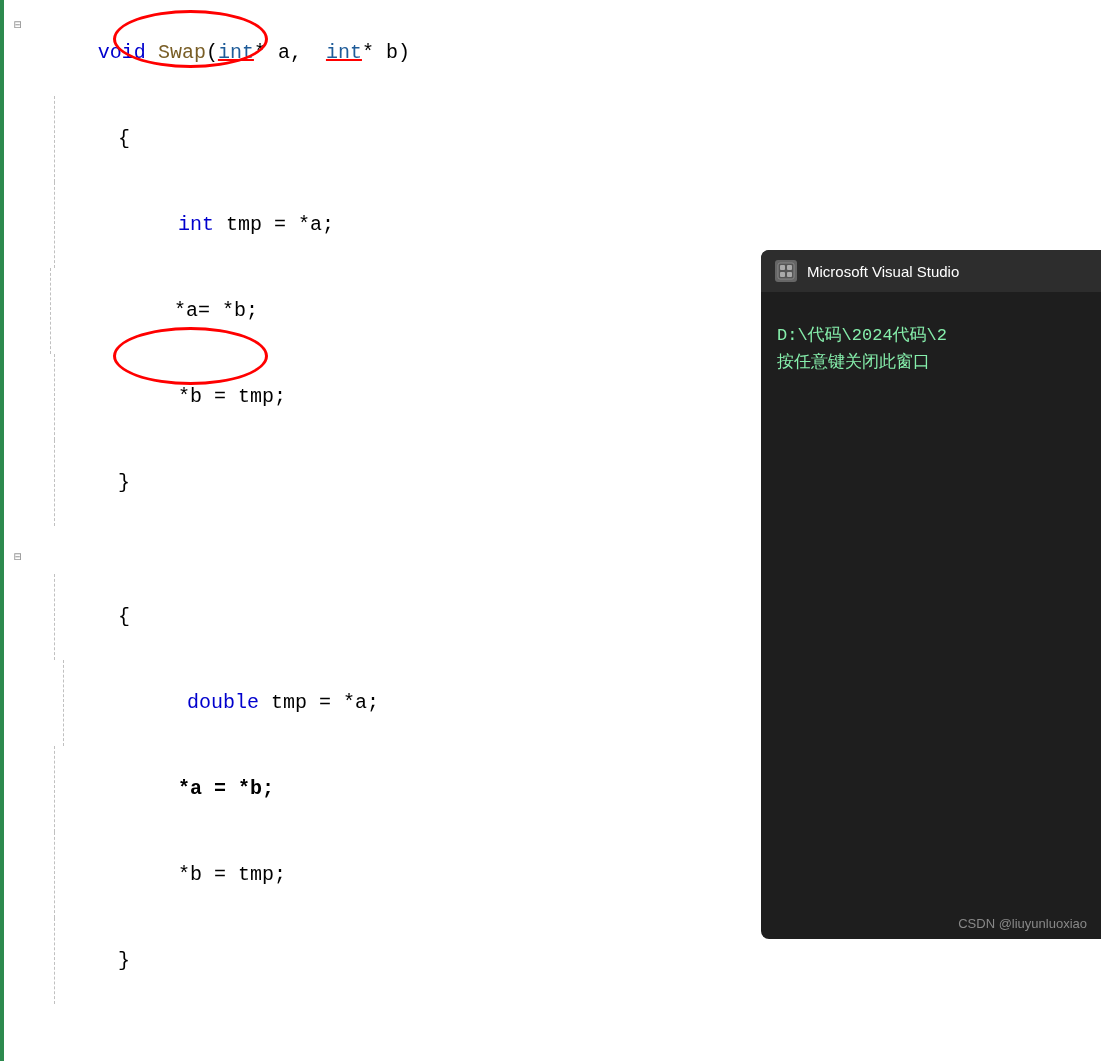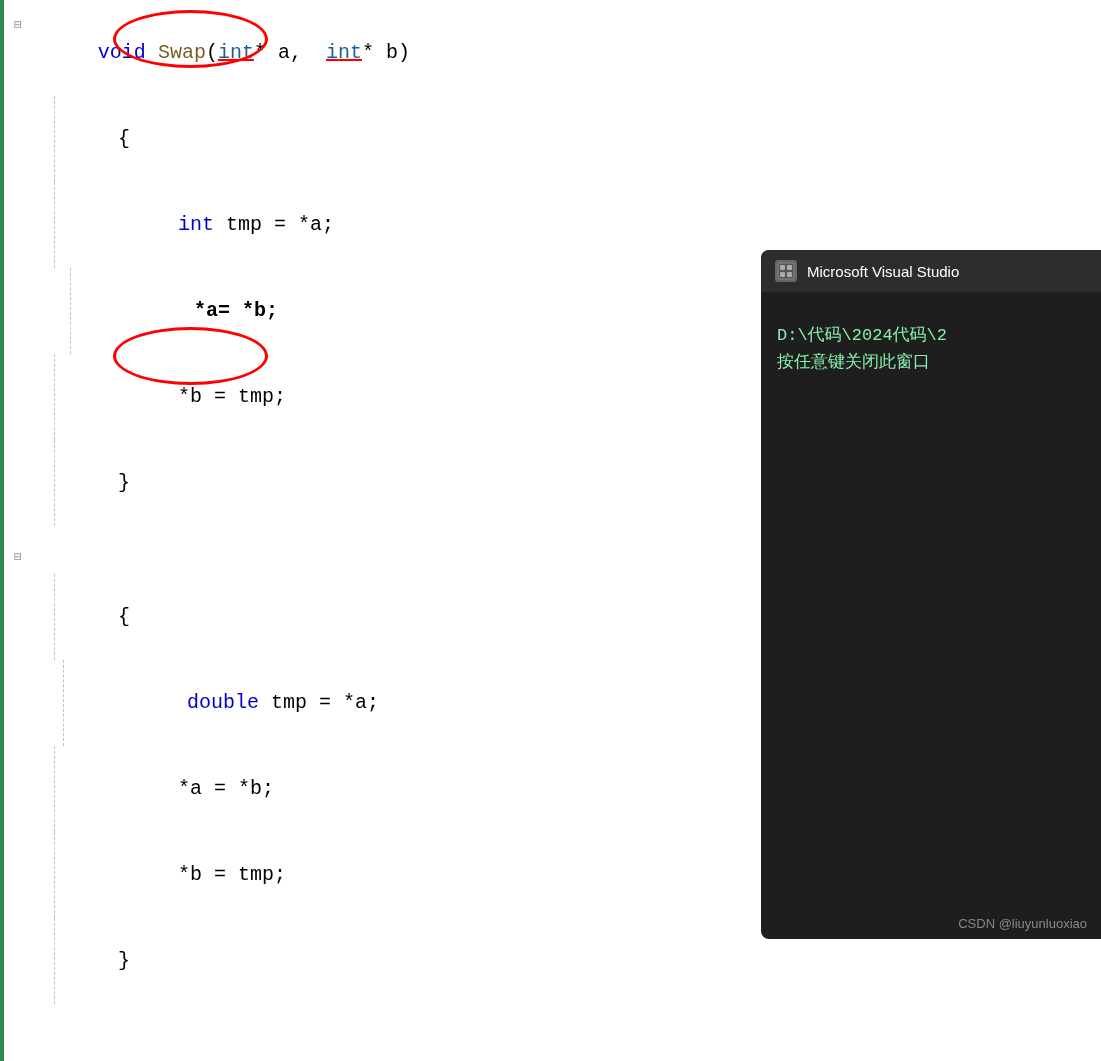--- a/index.html
+++ b/index.html
@@ -181,21 +181,21 @@
   </div>
 
   <div class="code-line" style="margin-left:4px; position:relative;">
     <div class="dashed-indent"></div>
     <span style="width:32px; display:inline-block;"></span>
     <span class="code-content" style="margin-left:60px;">
       <span class="kw">int</span><span class="plain"> tmp = *a;</span>
     </span>
   </div>
 
-  <div class="code-line" style="margin-left:20px; position:relative;font-weight:bold;">
+  <div class="code-line" style="margin-left:0; position:relative;">
     <div class="dashed-indent"></div>
     <span style="width:32px; display:inline-block;"></span>
     <span class="code-content" style="margin-left:60px;">
       <span class="plain">*a= *b;</span>
     </span>
   </div>
 
   <div class="code-line" style="margin-left:4px; position:relative;">
     <div class="dashed-indent"></div>
     <span style="width:32px; display:inline-block;"></span>
@@ -227,21 +227,21 @@
   </div>
 
   <div class="code-line" style="margin-left:13px; position:relative;">
     <div class="dashed-indent"></div>
     <span style="width:32px; display:inline-block;"></span>
     <span class="code-content" style="margin-left:60px;">
       <span class="kw">double</span><span class="plain"> tmp = *a;</span>
     </span>
   </div>
 
-  <div class="code-line" style="margin-left:4px; position:relative;">
+  <div class="code-line" style="margin-left:4px; position:relative;font-weight:bold;">
     <div class="dashed-indent"></div>
     <span style="width:32px; display:inline-block;"></span>
     <span class="code-content" style="margin-left:60px;">
       <span class="plain">*a = *b;</span>
     </span>
   </div>
 
   <div class="code-line" style="margin-left:4px; position:relative;">
     <div class="dashed-indent"></div>
     <span style="width:32px; display:inline-block;"></span>

